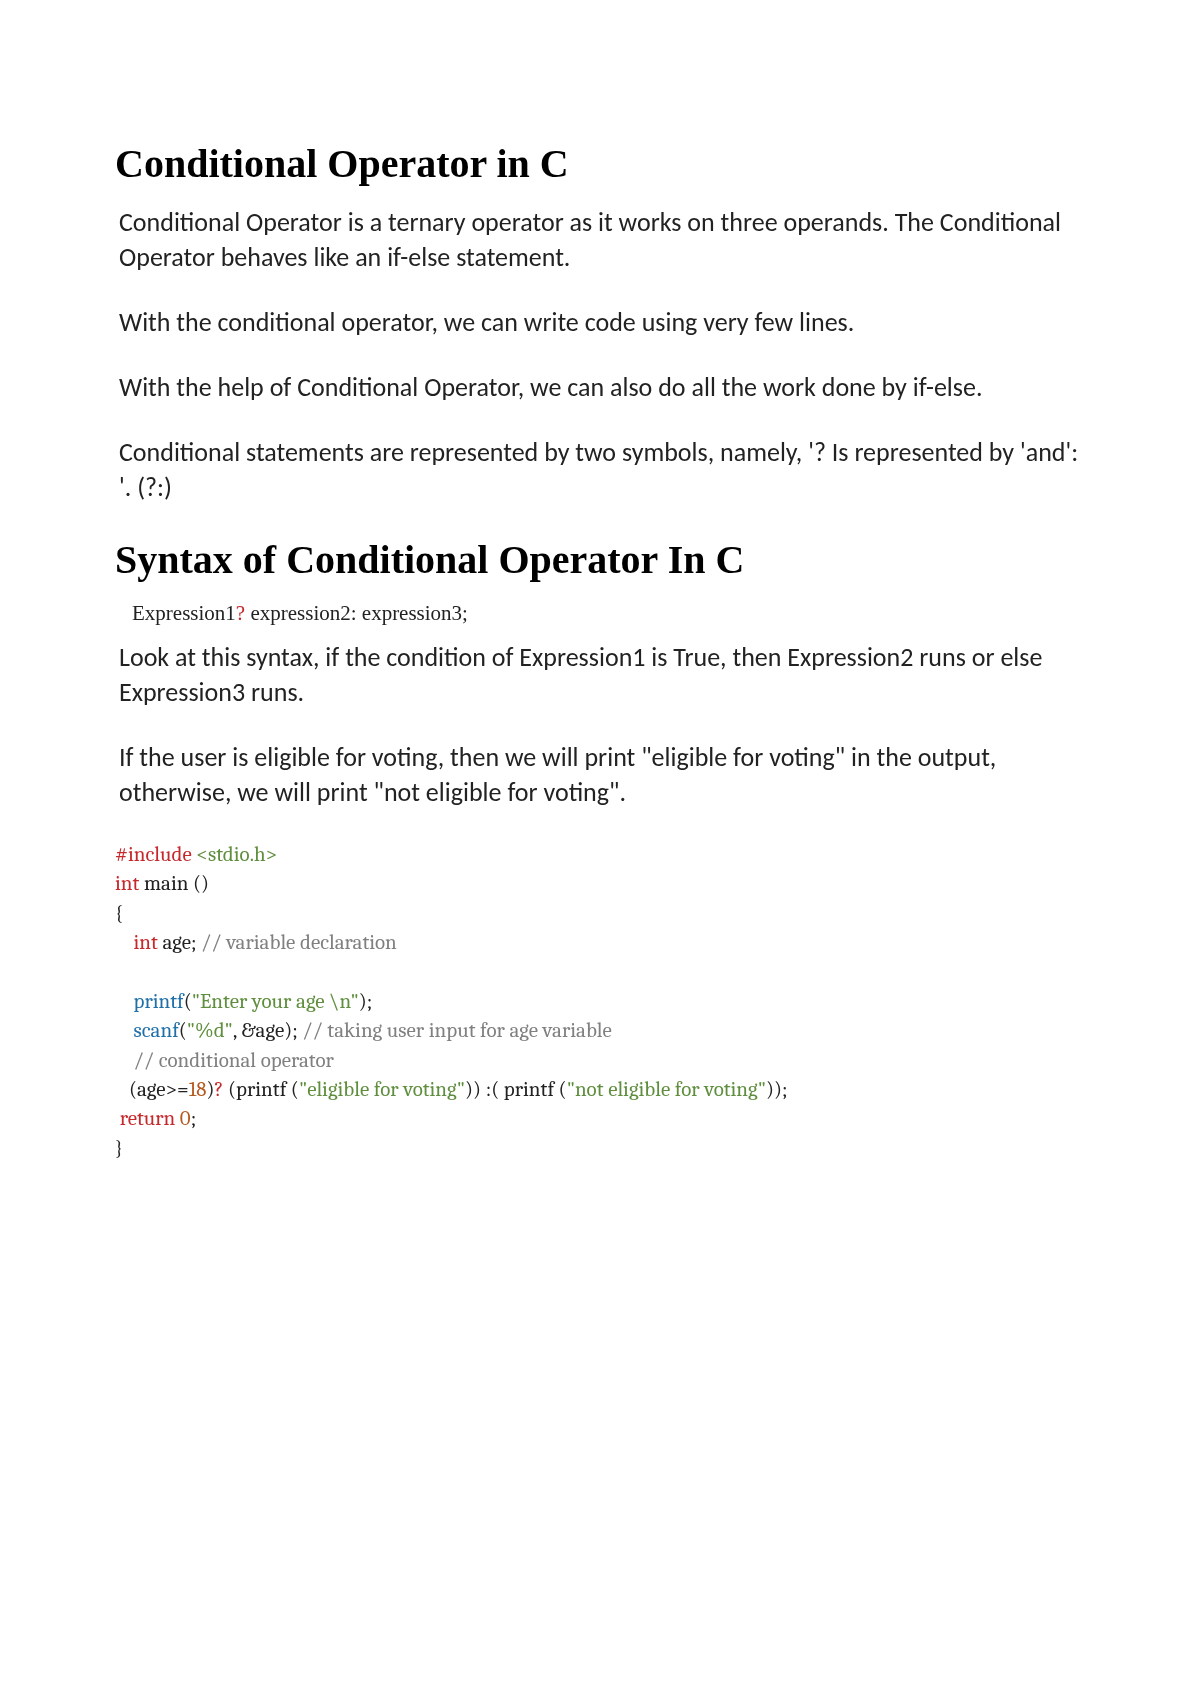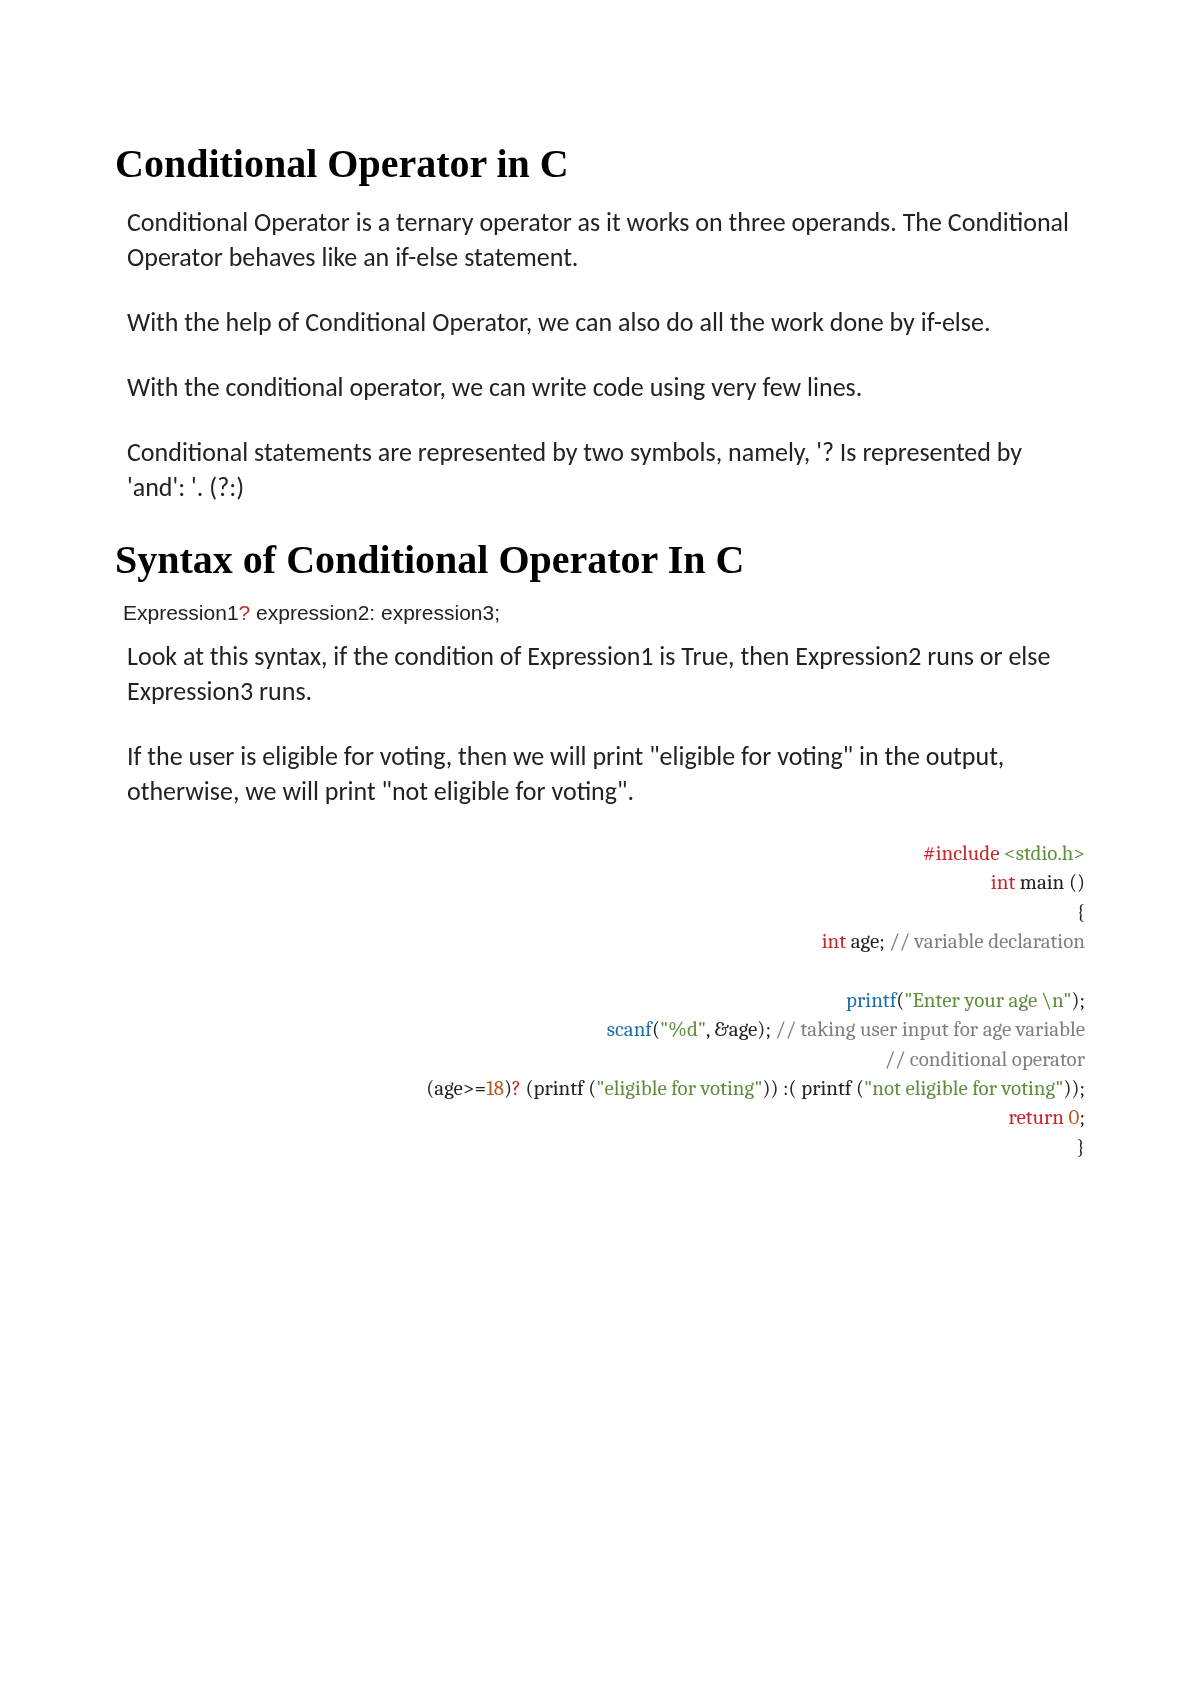--- a/index.html
+++ b/index.html
@@ -19,54 +19,53 @@
     font-family: 'Times New Roman', Times, serif;
     font-weight: bold;
     font-size: 40px;
     margin: 0 0 18px 0;
     color: #000000;
   }
   p.body {
     font-family: Calibri, 'Segoe UI', Tahoma, sans-serif;
     font-size: 26px;
     line-height: 1.35;
-    margin: 0 0 30px 12px;
+    margin: 0 0 30px 4px;
     color: #222222;
   }
   .syntax-line {
-    font-family: Liberation Sans, sans-serif;
+    font-family: Liberation Serif, serif;
     font-size: 21px;
-    margin: 0 0 14px 8px;
+    margin: 0 0 14px 17px;
     color: #222222;
   }
   .code-block {
     font-family: Cambria, Georgia, serif;
     font-size: 21px;
     line-height: 1.4;
     white-space: pre;
     color: #222222;
     margin-top: 22px;
-    text-align: right;
   }
   .tok-red { color: #c6282b; }
   .tok-green { color: #5f8e3e; }
   .tok-gray { color: #808080; }
   .tok-blue { color: #1f6fa8; }
   .tok-orange { color: #b55a1f; }
 </style>
 </head>
 <body>
 
 <div class="page">
 
   <h2 class="title">Conditional Operator in C</h2>
 
   <p class="body">Conditional Operator is a ternary operator as it works on three operands. The Conditional Operator behaves like an if-else statement.</p>
+  <p class="body">With the conditional operator, we can write code using very few lines.</p>
   <p class="body">With the help of Conditional Operator, we can also do all the work done by if-else.</p>
-  <p class="body">With the conditional operator, we can write code using very few lines.</p>
   <p class="body">Conditional statements are represented by two symbols, namely, '? Is represented by 'and': '. (?:)</p>
 
   <h2 class="title">Syntax of Conditional Operator In C</h2>
 
   <div class="syntax-line"><span>Expression1</span><span class="tok-red">?</span><span> expression2: expression3;</span></div>
 
   <p class="body">Look at this syntax, if the condition of Expression1 is True, then Expression2 runs or else Expression3 runs.</p>
 
 
   <p class="body">If the user is eligible for voting, then we will print "eligible for voting" in the output, otherwise, we will print "not eligible for voting".</p>

